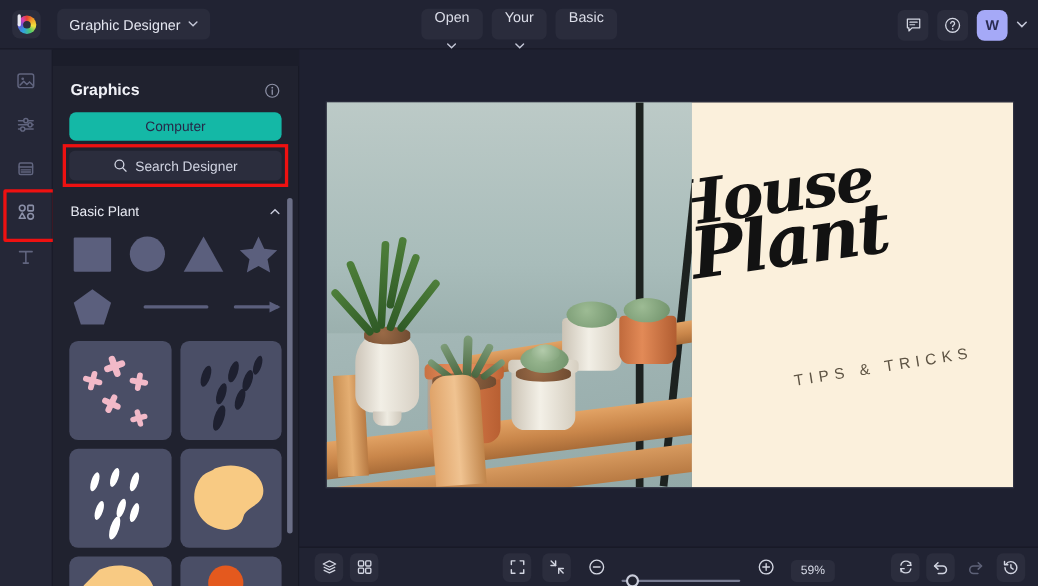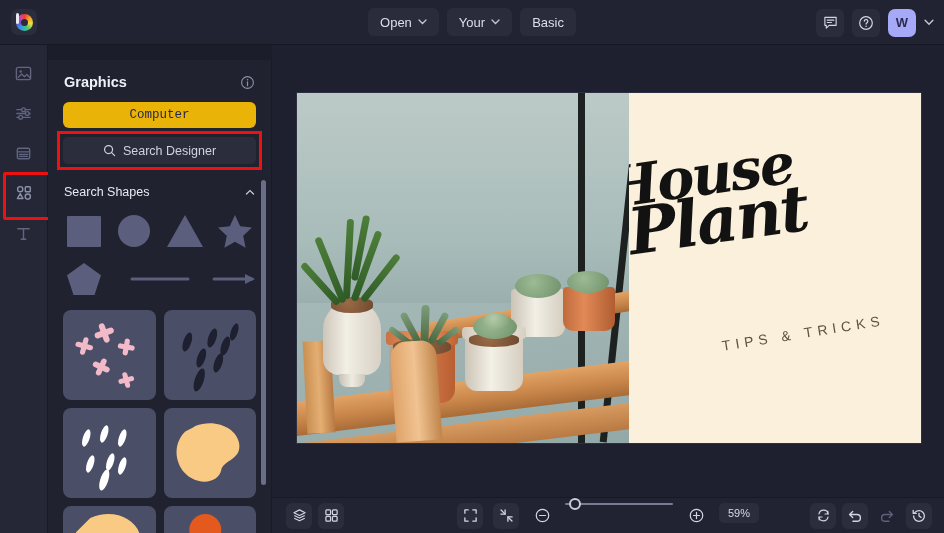--- a/index.html
+++ b/index.html
@@ -49,25 +49,26 @@
     height: 28px; padding: 0 11px; margin-left: 4px;
     background: #2a2c3c; border-radius: 6px;
     font-size: 13px; color: #e3e5ef; cursor: pointer;
   }
   .topcenter {
     position: absolute; left: 0; right: 0; margin: 0 auto;
     display: flex; align-items: center; gap: 8px;
     width: max-content;
   }
   .tbtn {
-    display: flex; align-items: center; gap: 6px;
+    display: flex; align-items: center; gap: 16px;
     height: 28px; padding: 0 12px;
     background: #2a2c3c; border-radius: 6px;
     font-size: 13px; color: #dcdee9; cursor: pointer; border: none;
     font-family: "Liberation Sans", sans-serif;
+    flex-direction: column;
   }
   .topright {
     position: absolute; right: 10px; top: 0; height: 45px;
     display: flex; align-items: center; gap: 8px;
   }
   .iconbtn {
     width: 28px; height: 28px; border-radius: 6px;
     background: #2a2c3c;
     display: flex; align-items: center; justify-content: center; cursor: pointer;
   }
@@ -106,25 +107,25 @@
     border-right: 1px solid #181a26;
     overflow: hidden;
   }
   .panel-head {
     display: flex; align-items: center; justify-content: space-between;
     padding: 14px 16px 8px 16px;
   }
   .panel-title { font-size: 14.5px; font-weight: bold; color: #f0f1f7; }
   .computer-btn {
     margin: 4px 15px 0 15px; height: 26px;
-    background: #eab308; color: #262949;
+    background: #14b8a6; color: #262949;
     border-radius: 6px; border: none;
     display: flex; align-items: center; justify-content: center;
     font-size: 12.5px; cursor: pointer; width: calc(100% - 30px);
-    font-family: Liberation Mono, monospace;
+    font-family: Liberation Sans, sans-serif;
   }
   .search-wrap { position: relative; margin: 9px 15px 0 15px; }
   .search-wrap::after {
     content:''; position: absolute; left: -6px; top: -6px; right: -6px; bottom: -6px;
     border: 3px solid #ee1111; pointer-events: none;
   }
   .search-box {
     height: 27px; background: #2b2d3d; border-radius: 5px;
     display: flex; align-items: center; justify-content: center; gap: 7px;
     font-size: 12.5px; color: #cfd2e0; cursor: text;
@@ -276,21 +277,21 @@
 
   
   .bottombar {
     position: absolute; left: 272px; top: 497px; width: 672px; height: 36px;
     background: #212333; border-top: 1px solid #171925;
     display: flex; align-items: center;
   }
   .bb-left { display: flex; align-items: center; gap: 6px; padding-left: 14px; }
   .bb-center {
     position: absolute; left: 0; right: 0; margin: 0 auto; width: max-content;
-    display: flex; align-items: flex-start; gap: 10px;
+    display: flex; align-items: flex-end; gap: 10px;
   }
   .bb-right {
     position: absolute; right: 12px; display: flex; align-items: center; gap: 6px;
   }
   .bbtn {
     width: 26px; height: 26px; border-radius: 6px;
     display: flex; align-items: center; justify-content: center;
     cursor: pointer;
   }
   .bbtn.filled { background: #2b2d3d; }
@@ -317,20 +318,28 @@
 <div class="app">
 
   <div class="topbar">
     <div class="logo-wrap">
       <div class="logo">
         <div class="ring"></div>
         <div class="stem"></div>
       </div>
     </div>
 
+    <div class="doctype">
+      <span>Graphic Designer</span>
+      <span class="chev">
+        <svg width="9" height="6" viewBox="0 0 9 6">
+            <path d="M1 1l3.5 3.5L8 1" stroke="#c3c6d6" stroke-width="1.3" fill="none" stroke-linecap="round"></path>
+          </svg>
+      </span>
+    </div>
 
     <div class="topcenter">
       <button class="tbtn">
         <span>Open</span>
         <span>
           <svg width="9" height="6" viewBox="0 0 9 6">
               <path d="M1 1l3.5 3.5L8 1" stroke="#c3c6d6" stroke-width="1.3" fill="none" stroke-linecap="round"></path>
             </svg>
         </span>
       </button>
@@ -443,21 +452,21 @@
           <svg width="13" height="13" viewBox="0 0 14 14">
             <circle cx="6" cy="6" r="4.3" fill="none" stroke="#cfd2e0" stroke-width="1.3"></circle>
             <path d="M9.3 9.3l3.2 3.2" stroke="#cfd2e0" stroke-width="1.3" stroke-linecap="round"></path>
           </svg>
         </span>
         <span>Search Designer</span>
       </div>
     </div>
 
     <div class="section-head">
-      <span class="section-title">Search Shapes</span>
+      <span class="section-title">Basic Plant</span>
       <span>
         <svg width="10" height="7" viewBox="0 0 10 7">
             <path d="M1.5 5L5 1.6 8.5 5" stroke="#c7cada" stroke-width="1.3" fill="none" stroke-linecap="round"></path>
           </svg>
       </span>
     </div>
     <div class="shape-grid">
       <div class="shape-cell">
         <svg width="38" height="38" viewBox="0 0 38 38">
             <rect x="2" y="4" width="34" height="31" rx="1" fill="#5b5f7d"></rect>

